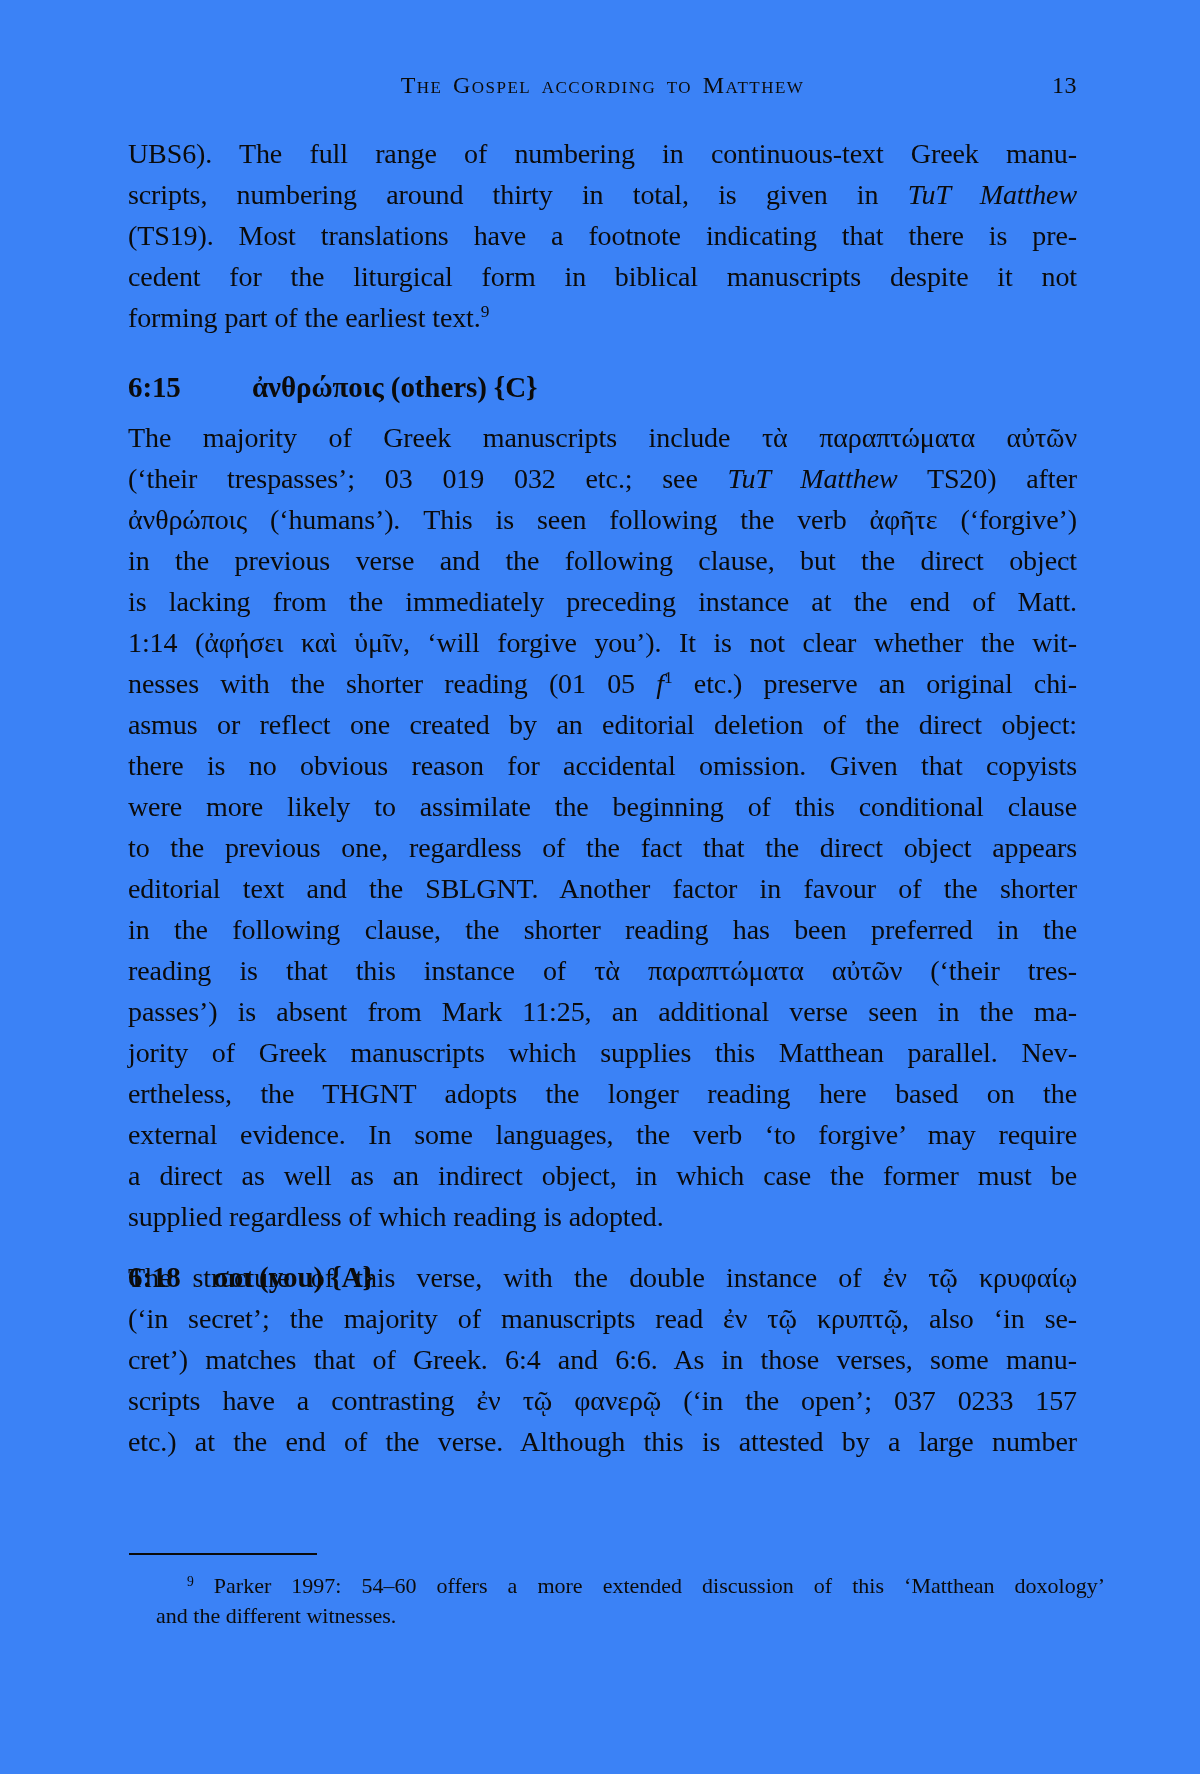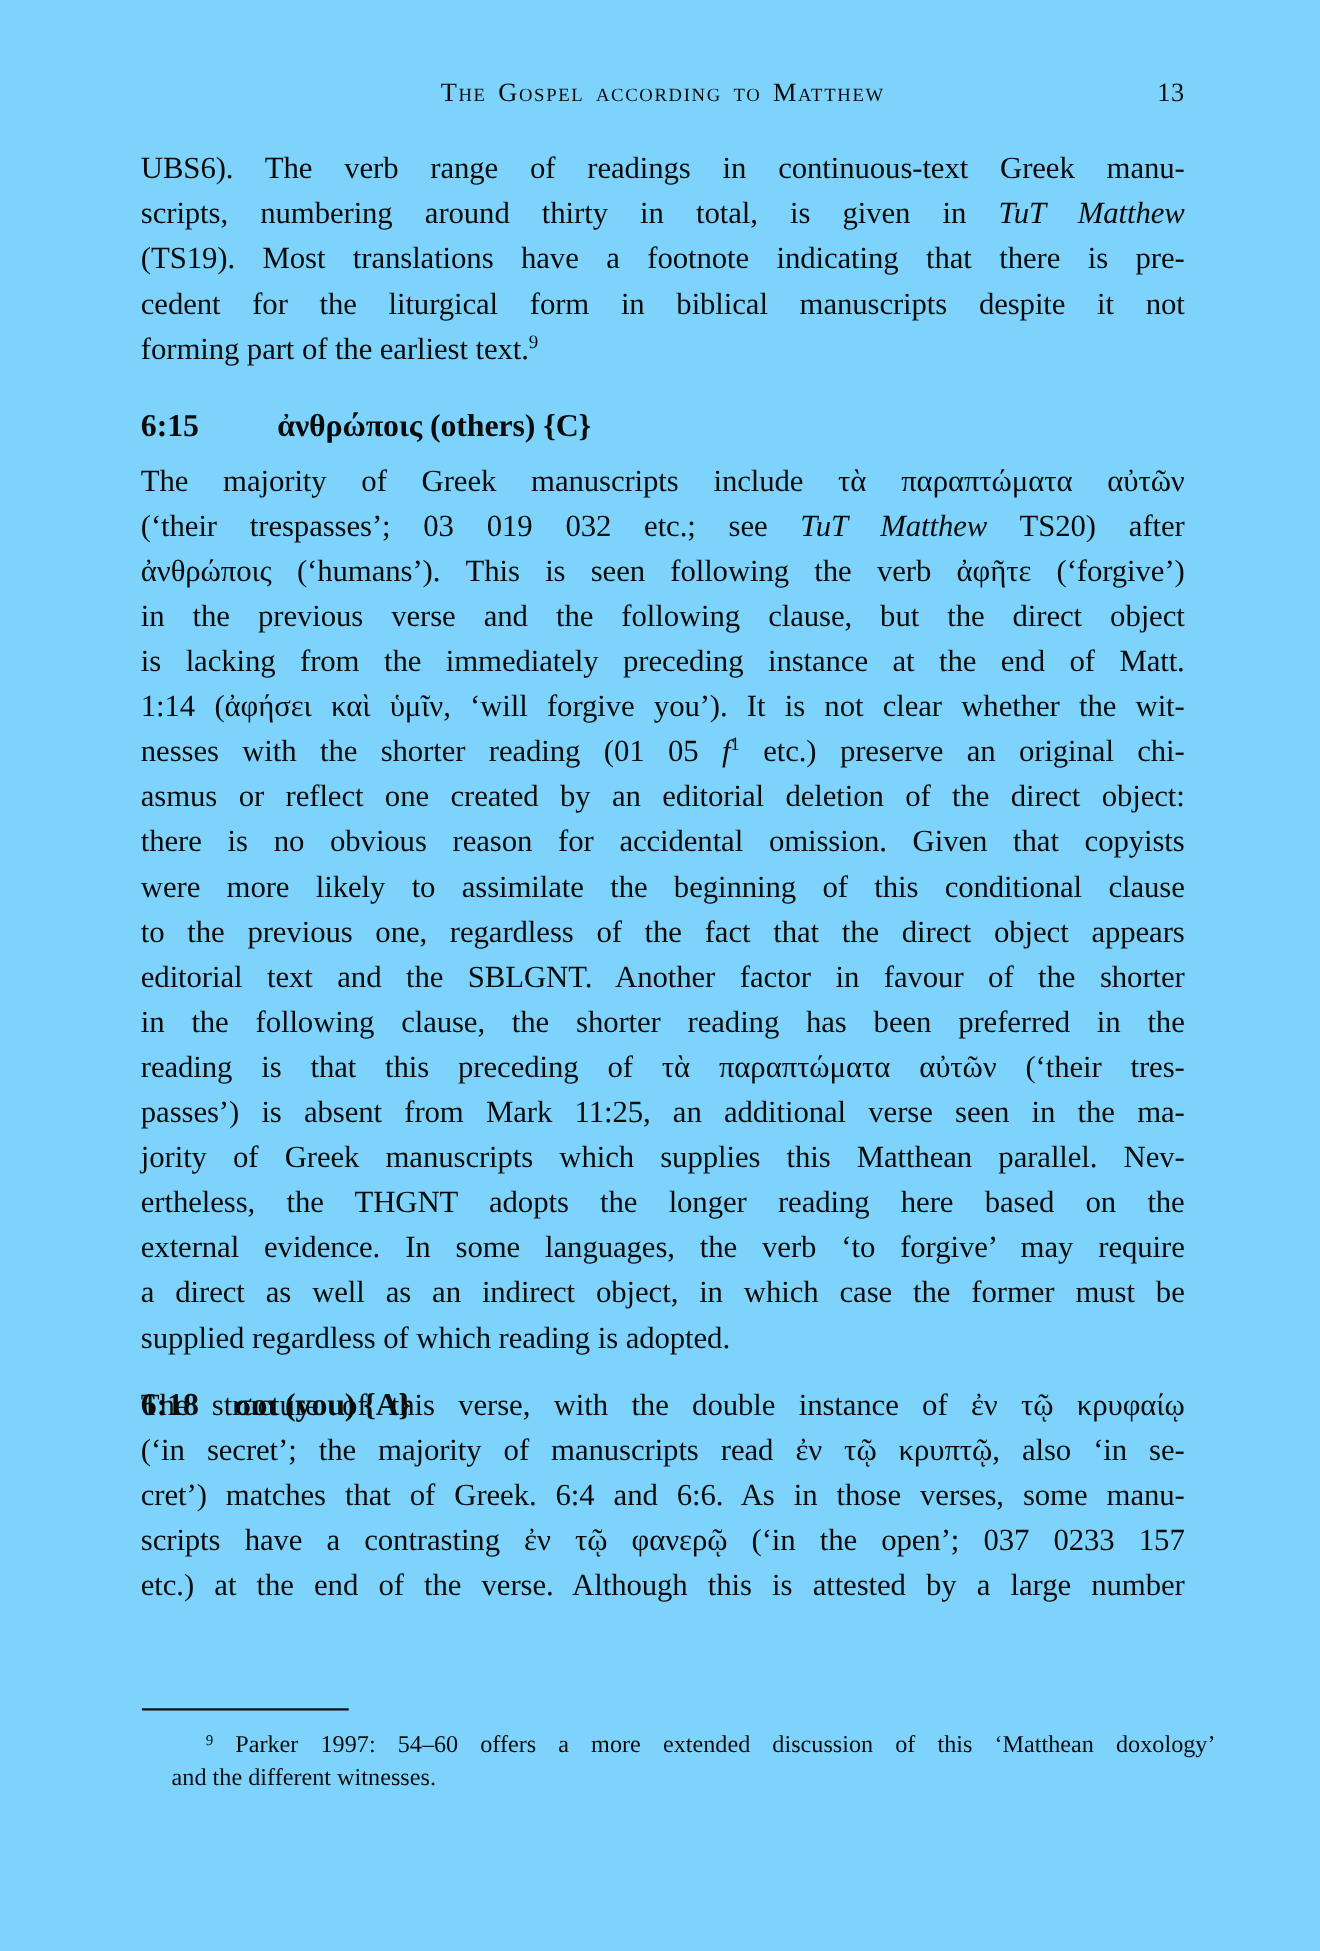--- a/index.html
+++ b/index.html
@@ -4,21 +4,21 @@
 <style>
   html, body {
     margin: 0;
     padding: 0;
     background: #ffffff;
   }
   .page {
     position: relative;
     width: 1200px;
     height: 1774px;
-    background: #7dd3fc;
+    background: #3b82f6;
     overflow: hidden;
     font-family: "Liberation Serif", "DejaVu Serif", serif;
     color: #0b0b0b;
   }
   
   .running-head {
     position: absolute;
     left: 128px;
     top: 72px;
     width: 949px;
@@ -124,21 +124,21 @@
 </head>
 <body>
 
 <div class="page">
   <header class="running-head">
     <span class="head-title">The Gospel according to Matthew</span>
     <span class="head-pagenum">13</span>
   </header>
   <main class="textblock" id="content">
       <div class="para" style="top: 133px;">
-        <div class="line">UBS6). The verb range of readings in continuous-text Greek manu-</div>
+        <div class="line">UBS6). The full range of numbering in continuous-text Greek manu-</div>
         <div class="line">scripts, numbering around thirty in total, is given in <i>TuT Matthew</i></div>
         <div class="line">(TS19). Most translations have a footnote indicating that there is pre-</div>
         <div class="line">cedent for the liturgical form in biblical manuscripts despite it not</div>
         <div class="line flush">forming part of the earliest text.<sup>9</sup></div>
       </div>
       <h2 class="vheading" style="top: 367px; gap: 39px;">
         <span class="verse">6:15</span>
         <span class="vtext">ἀνθρώποις (others) {C}</span>
       </h2>
       <div class="para" style="top: 417px;">
@@ -148,21 +148,21 @@
         <div class="line">in the previous verse and the following clause, but the direct object</div>
         <div class="line">is lacking from the immediately preceding instance at the end of Matt.</div>
         <div class="line">1:14 (ἀφήσει καὶ ὑμῖν, ‘will forgive you’). It is not clear whether the wit-</div>
         <div class="line">nesses with the shorter reading (01 05 <i>f</i><sup>1</sup> etc.) preserve an original chi-</div>
         <div class="line">asmus or reflect one created by an editorial deletion of the direct object:</div>
         <div class="line">there is no obvious reason for accidental omission. Given that copyists</div>
         <div class="line">were more likely to assimilate the beginning of this conditional clause</div>
         <div class="line">to the previous one, regardless of the fact that the direct object appears</div>
         <div class="line">editorial text and the SBLGNT. Another factor in favour of the shorter</div>
         <div class="line">in the following clause, the shorter reading has been preferred in the</div>
-        <div class="line">reading is that this preceding of τὰ παραπτώματα αὐτῶν (‘their tres-</div>
+        <div class="line">reading is that this instance of τὰ παραπτώματα αὐτῶν (‘their tres-</div>
         <div class="line">passes’) is absent from Mark 11:25, an additional verse seen in the ma-</div>
         <div class="line">jority of Greek manuscripts which supplies this Matthean parallel. Nev-</div>
         <div class="line">ertheless, the THGNT adopts the longer reading here based on the</div>
         <div class="line">external evidence. In some languages, the verb ‘to forgive’ may require</div>
         <div class="line">a direct as well as an indirect object, in which case the former must be</div>
         <div class="line flush">supplied regardless of which reading is adopted.</div>
       </div>
       <h2 class="vheading" style="top: 1257px;">
         <span class="verse">6:18</span>
         <span class="vtext">σοι (you) {A}</span>

